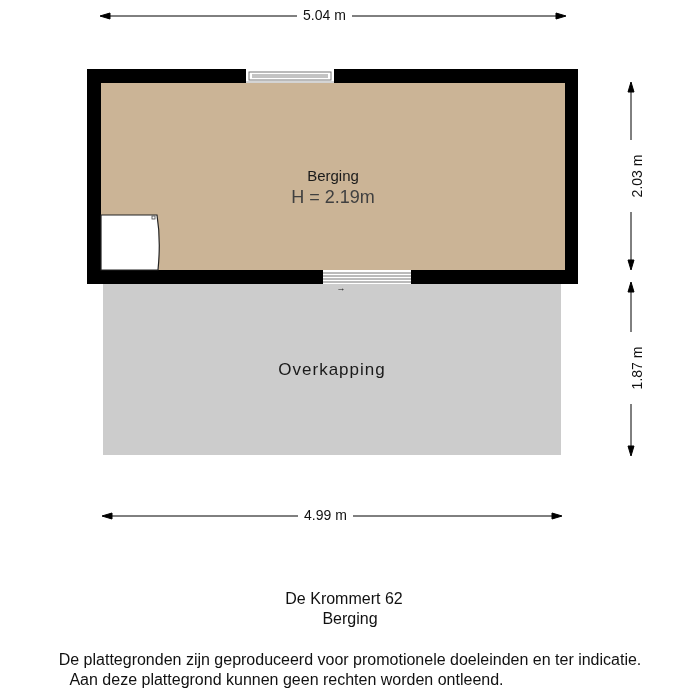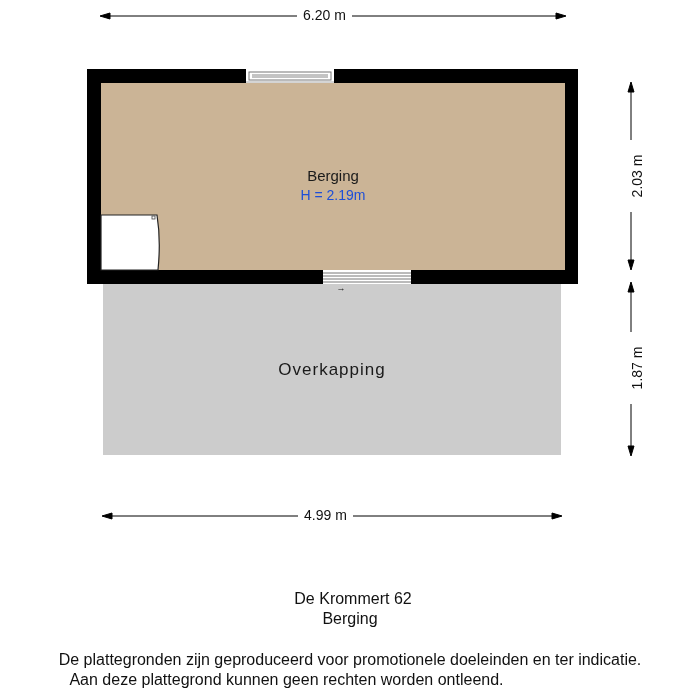--- a/index.html
+++ b/index.html
@@ -3,21 +3,21 @@
 <meta charset="utf-8">
 <style>
   html, body { margin:0; padding:0; background:#ffffff; }
   body { width:700px; height:700px; position:relative; overflow:hidden;
          font-family:"Liberation Sans", sans-serif; color:#111; }
   svg.plan { position:absolute; left:0; top:0; }
   .lbl { position:absolute; text-align:center; white-space:nowrap; }
   .dim-h { font-size:14px; background:#fff; padding:0 6px; }
   .dim-v { font-size:14px; background:#fff; padding:0 6px; transform:rotate(-90deg); transform-origin:center center; }
   .room-name { font-size:15px; color:#1a1a1a; }
-  .room-h { font-size:14px; color:#1d4ed8; }
+  .room-h { font-size:18px; color:#404040; }
   .overkap { font-size:17px; letter-spacing:1px; color:#1a1a1a; }
   .footer-title { font-size:16px; color:#111; line-height:20px; }
   .footer-note { font-size:16px; color:#111; line-height:20px; }
 </style>
 </head>
 <body>
 
 <svg class="plan" width="700" height="700" viewBox="0 0 700 700">
 
   <rect x="103" y="283" width="458" height="172" fill="#cccccc"></rect>
@@ -65,27 +65,27 @@
     <polygon points="631,270 628,260 634,260"></polygon>
   </g>
 
   <g stroke="#000" fill="#000">
     <line x1="631" y1="286" x2="631" y2="452" stroke-width="1"></line>
     <polygon points="631,282 628,292 634,292"></polygon>
     <polygon points="631,456 628,446 634,446"></polygon>
   </g>
 </svg>
 
-<div class="lbl dim-h" style="left:297px; top:7px;">6.20 m</div>
+<div class="lbl dim-h" style="left:297px; top:7px;">5.04 m</div>
 <div class="lbl dim-h" style="left:298px; top:507px;text-align:center;">4.99 m</div>
 <div class="lbl dim-v" style="left:601px; top:168px; width:60px;">2.03 m</div>
 <div class="lbl dim-v" style="left:601px; top:360px; width:60px;">1.87 m</div>
 
 <div class="lbl room-name" style="left:283px; top:167px; width:100px;">Berging</div>
 <div class="lbl room-h" style="left:283px; top:187px; width:100px;">H = 2.19m</div>
 <div class="lbl overkap" style="left:262px; top:360px; width:140px;">Overkapping</div>
 
 <div class="lbl" style="left:334px; top:283px; font-size:9px; width:14px;">→</div>
 
-<div class="lbl footer-title" style="left:13px; width:680px; top:589px;">De Krommert 62</div>
+<div class="lbl footer-title" style="left:4px; width:680px; top:589px;">De Krommert 62</div>
 <div class="lbl footer-title" style="left:0; width:700px; top:609px;">Berging</div>
 <div class="lbl footer-note" style="left:0; width:700px; top:650px;">De plattegronden zijn geproduceerd voor promotionele doeleinden en ter indicatie.</div>
 <div class="lbl footer-note" style="left:0; width:573px; top:670px;">Aan deze plattegrond kunnen geen rechten worden ontleend.</div>
 
 </body></html>

